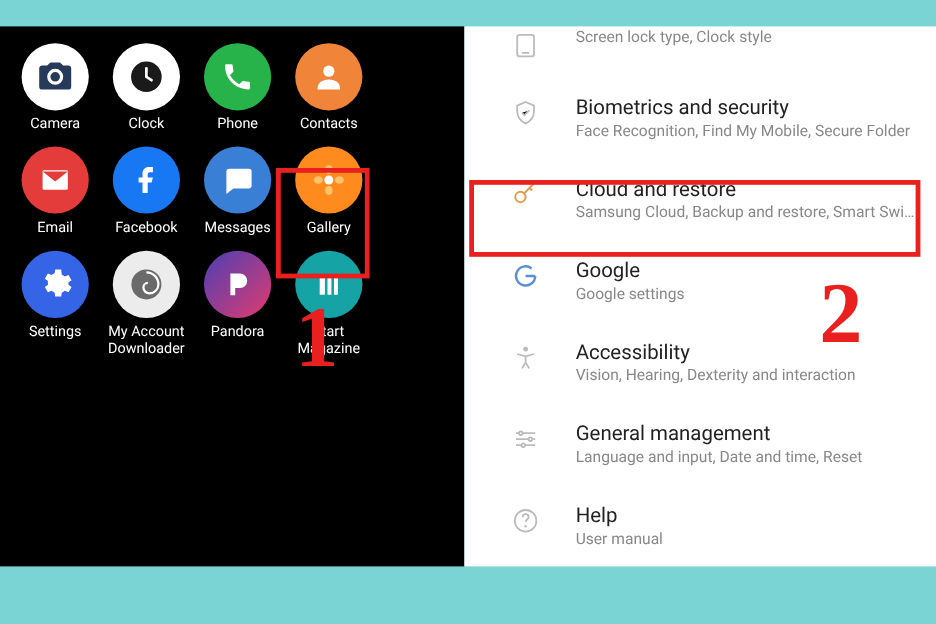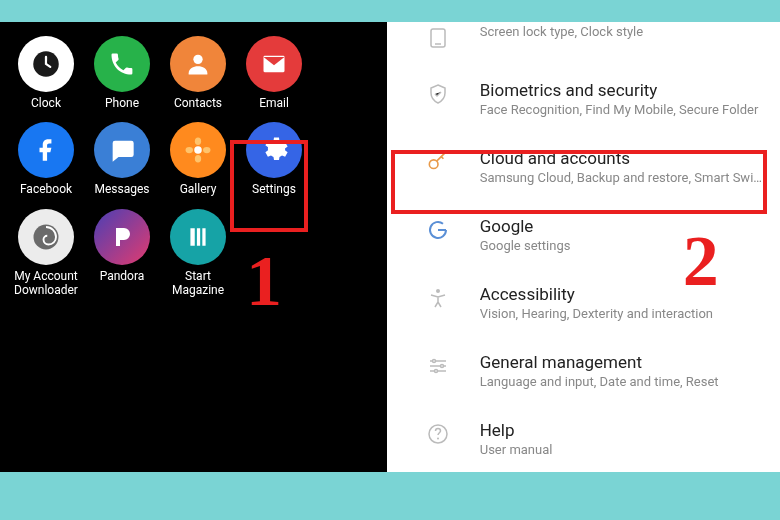--- a/index.html
+++ b/index.html
@@ -119,20 +119,28 @@
 </head>
 <body>
 
 <div class="frame">
 
   <div class="left-panel">
     <div class="app-grid">
 
       <div class="app">
         <div class="app-icon" style="background:#fff">
+          <svg width="32" height="32" viewBox="0 0 24 24">
+              <path fill="#283a5a" d="M9 3l-2 2H4a2 2 0 00-2 2v11a2 2 0 002 2h16a2 2 0 002-2V7a2 2 0 00-2-2h-3l-2-2H9zm3 4a5 5 0 110 10 5 5 0 010-10zm0 2a3 3 0 100 6 3 3 0 000-6z"></path>
+            </svg>
+        </div>
+        <div class="app-label">Camera</div>
+      </div>
+      <div class="app">
+        <div class="app-icon" style="background:#fff">
           <svg width="34" height="34" viewBox="0 0 24 24">
               <circle cx="12" cy="12" r="9" fill="#1a1a1a"></circle>
               <path stroke="#fff" stroke-width="1.6" stroke-linecap="round" d="M12 7v5l3 2"></path>
             </svg>
         </div>
         <div class="app-label">Clock</div>
       </div>
       <div class="app">
         <div class="app-icon" style="background:#27b24a">
           <svg width="28" height="28" viewBox="0 0 24 24">
@@ -260,21 +268,21 @@
       </div>
 
       <div class="settings-item">
         <div class="settings-icon">
           <svg width="26" height="26" viewBox="0 0 24 24">
               <circle cx="8" cy="14" r="4" fill="none" stroke="#e89a4a" stroke-width="1.5"></circle>
               <path stroke="#e89a4a" stroke-width="1.5" d="M11 11l7-7m-3 3l2 2"></path>
             </svg>
         </div>
         <div class="settings-text">
-          <div class="settings-title">Cloud and accounts</div>
+          <div class="settings-title">Cloud and restore</div>
           <div class="settings-sub">Samsung Cloud, Backup and restore, Smart Swi…</div>
         </div>
       </div>
 
       <div class="settings-item">
         <div class="settings-icon">
           <svg width="24" height="24" viewBox="0 0 24 24">
               <path fill="none" stroke="#5a8fd6" stroke-width="2" d="M20 12a8 8 0 11-3-6.3M20 12h-8"></path>
             </svg>
         </div>

